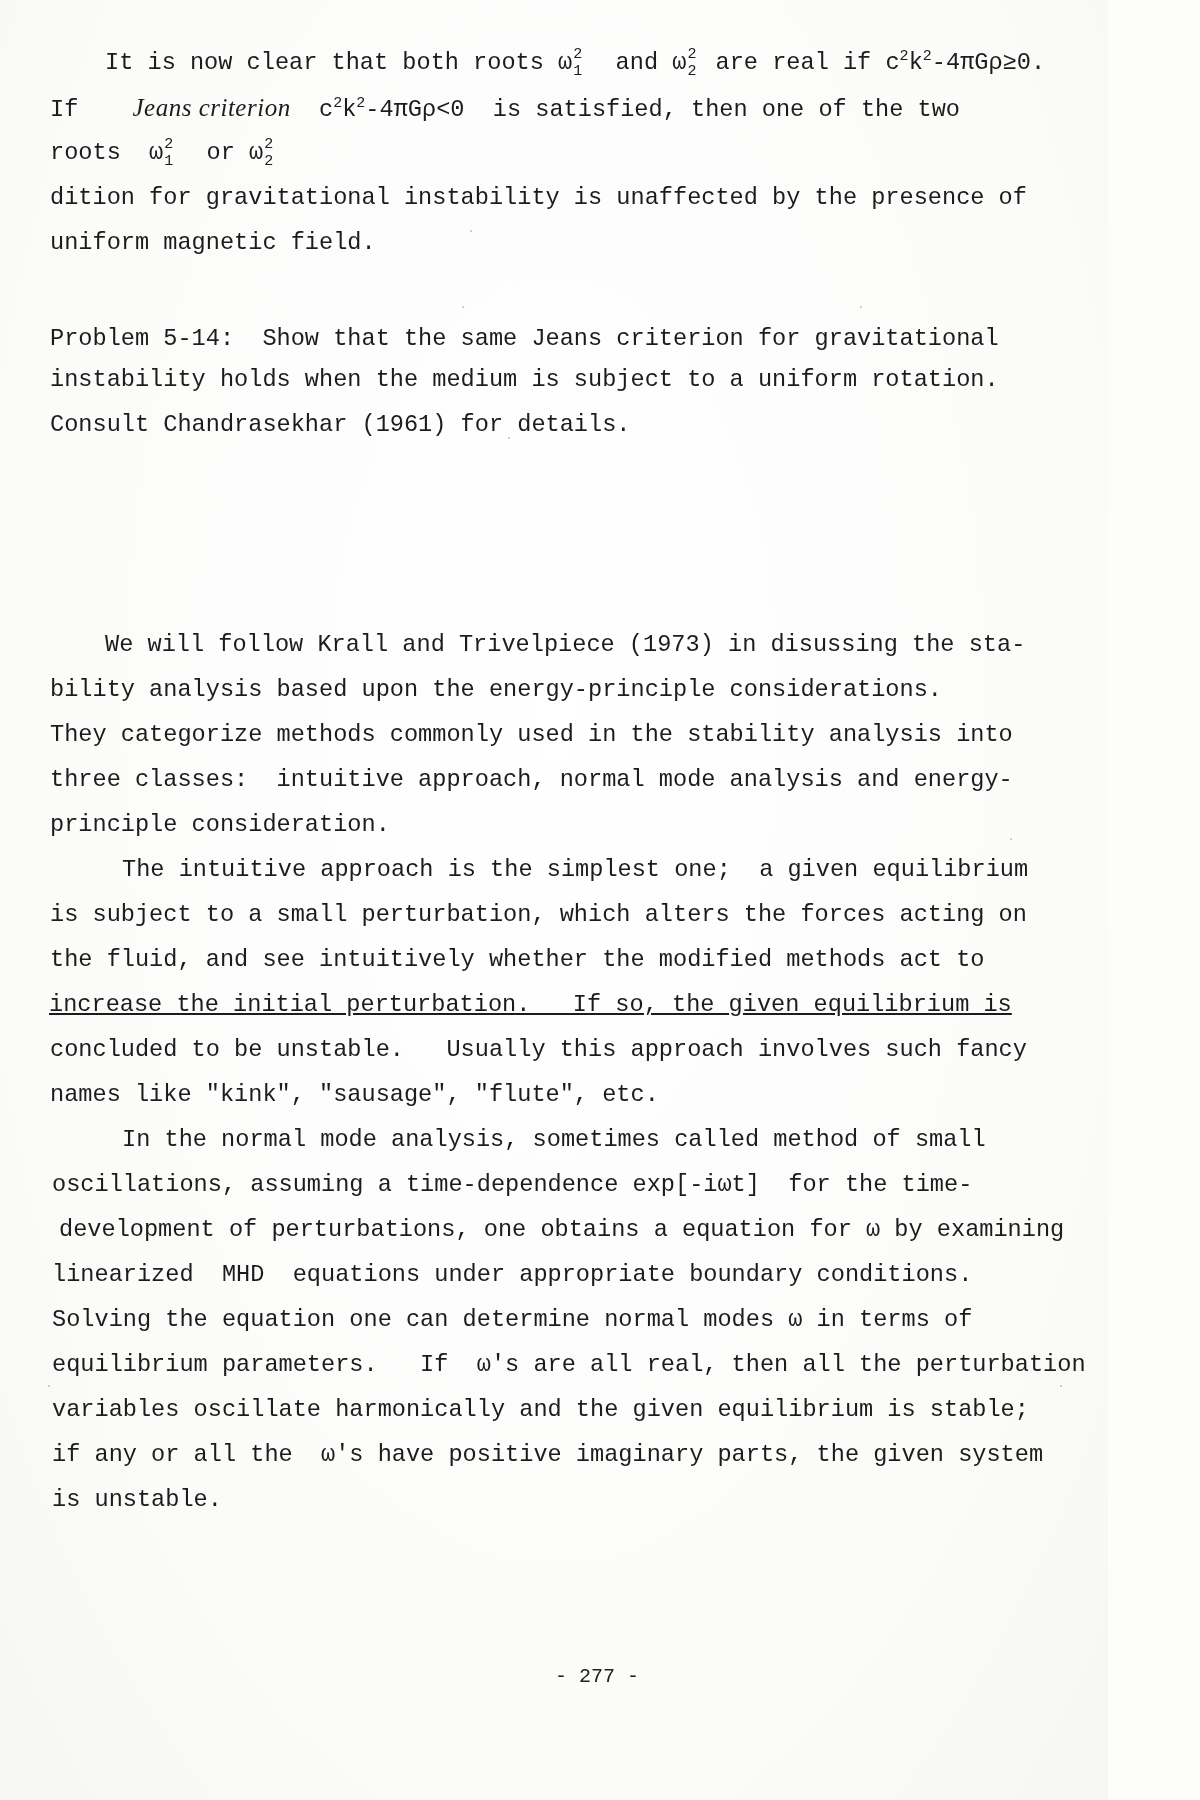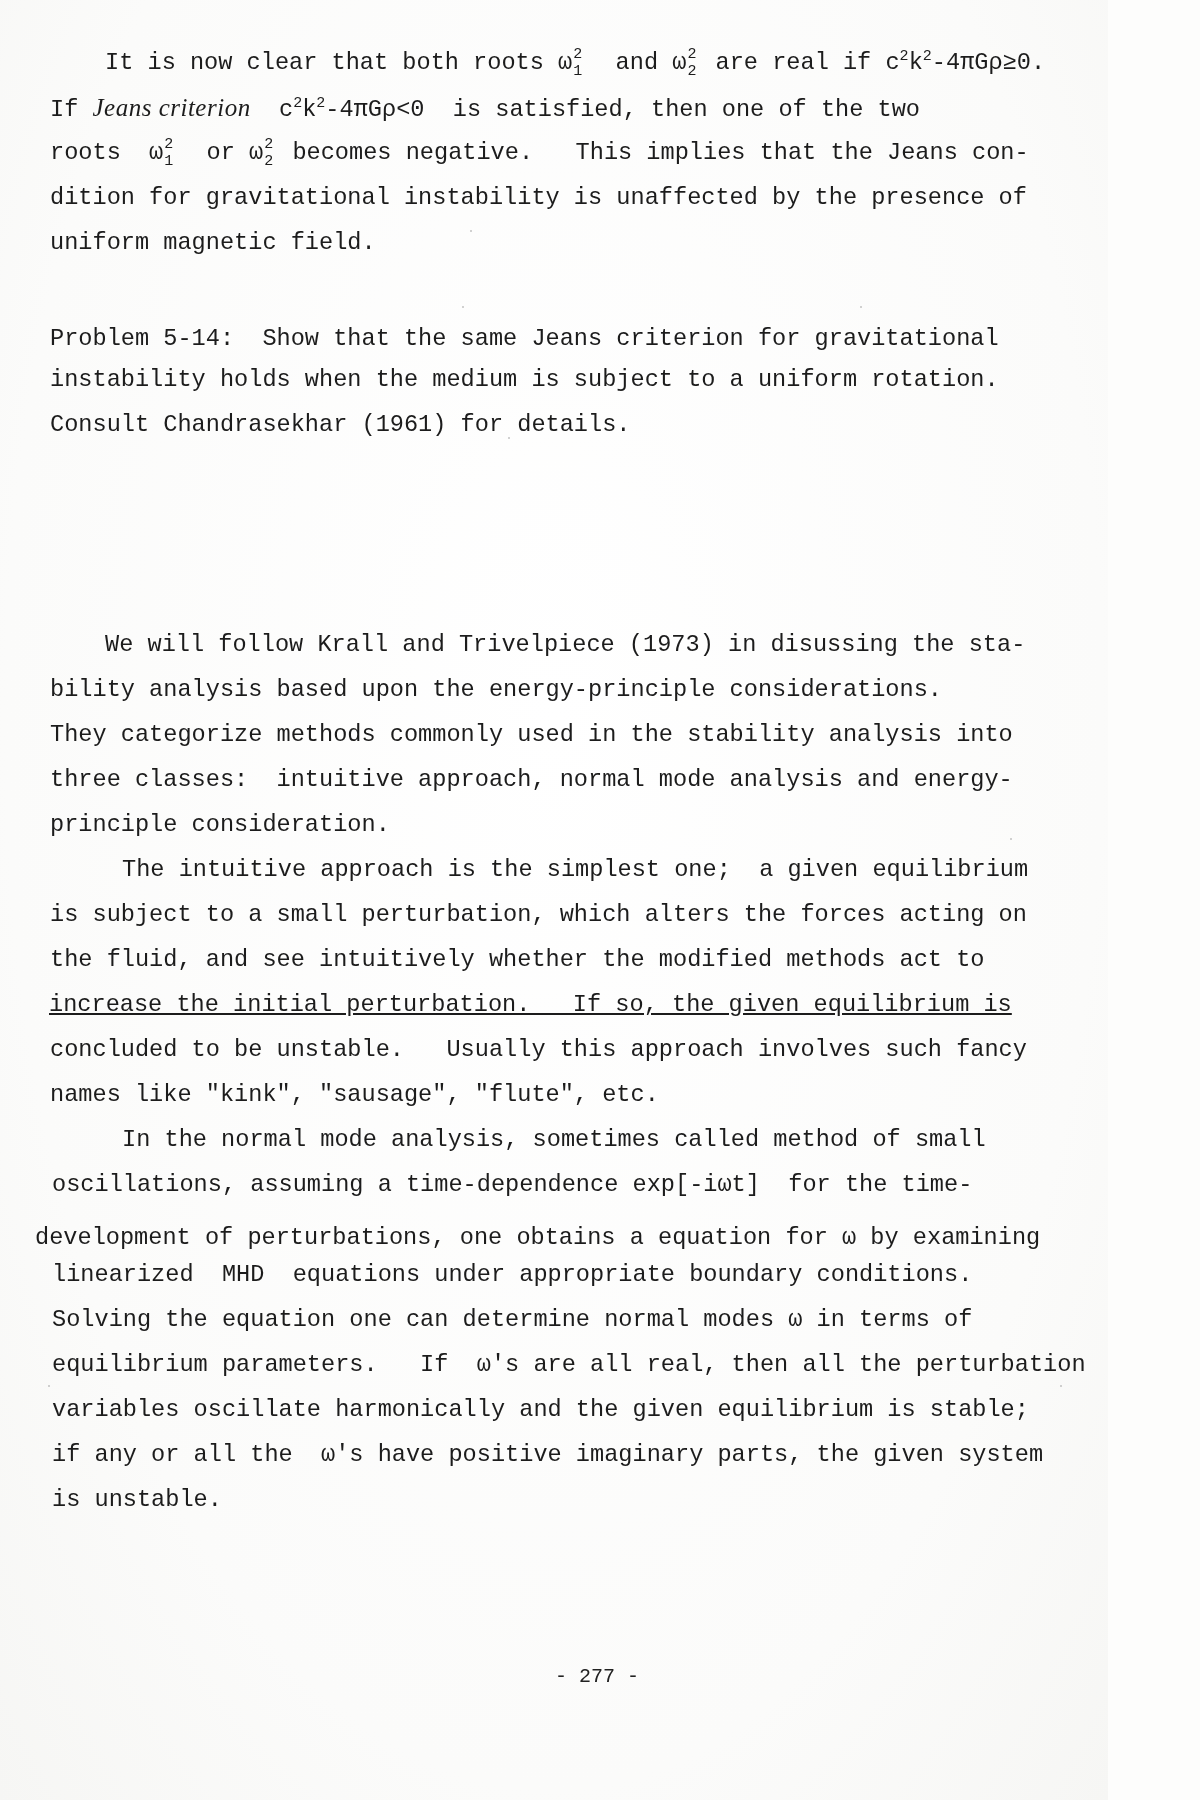--- a/index.html
+++ b/index.html
@@ -21,20 +21,21 @@
     line-height: 30px;
     height: 30px;
     transform: translateY(-15px);
     color: #1c1c1c;
   }
   .ital {
     font-family: "Liberation Serif", "DejaVu Serif", serif;
     font-style: italic;
     font-size: 25px;
     letter-spacing: 0.5px;
+    margin-left: 40px;
   }
   .sup { font-size: 15px; vertical-align: 9px; line-height: 0; }
   .supsub {
     display: inline-block; position: relative; width: 14px; height: 30px;
     vertical-align: top; margin-left: 1px;
   }
   .supsub .s-up { position: absolute; left: 0; top: -3px; font-size: 15px; line-height: 20px; }
   .supsub .s-dn { position: absolute; left: 0; top: 14px; font-size: 15px; line-height: 20px; }
   .heading {
     position: absolute;
@@ -58,21 +59,21 @@
   .speck { position: absolute; width: 2px; height: 2px; background: #999; border-radius: 1px; opacity: .6; }
 </style>
 </head>
 <body>
 
 <div class="page">
 
   <div>
       <div class="line" style="left: 105px; top: 63px;"><span>It is now clear that both roots </span><span class="eq">ω</span><span class="supsub"><span class="s-up">2</span><span class="s-dn">1</span></span><span class="eq">  and </span><span class="eq">ω</span><span class="supsub"><span class="s-up">2</span><span class="s-dn">2</span></span><span> are real if </span><span class="eq">c</span><span class="sup">2</span><span class="eq">k</span><span class="sup">2</span><span class="eq">-4πGρ≥0.</span></div>
       <div class="line" style="left: 50px; top: 108px;"><span>If </span><span class="ital">Jeans criterion</span><span>  c</span><span class="sup">2</span><span>k</span><span class="sup">2</span><span>-4πGρ&lt;0  is satisfied, then one of the two</span></div>
-      <div class="line" style="left: 50px; top: 153px;"><span>roots  ω</span><span class="supsub"><span class="s-up">2</span><span class="s-dn">1</span></span><span>  or ω</span><span class="supsub"><span class="s-up">2</span><span class="s-dn">2</span></span><span> becomes negative.   This implies that the Jeans con-</span></div>
+      <div class="line" style="left: 50px; top: 153px;"><span>roots  ω</span><span class="supsub"><span class="s-up">2</span><span class="s-dn">1</span></span><span>  or ω</span><span class="supsub"><span class="s-up">2</span><span class="s-dn">2</span></span></div>
       <div class="line" style="left: 50px; top: 198px;"><span>dition for gravitational instability is unaffected by the presence of</span></div>
       <div class="line" style="left: 50px; top: 243px;"><span>uniform magnetic field.</span></div>
     </div>
 
   <div>
       <div class="line" style="left: 50px; top: 339px;"><span>Problem 5-14:  Show that the same Jeans criterion for gravitational</span></div>
       <div class="line" style="left: 50px; top: 380px;"><span>instability holds when the medium is subject to a uniform rotation.</span></div>
       <div class="line" style="left: 50px; top: 425px;"><span>Consult Chandrasekhar (1961) for details.</span></div>
     </div>
 
@@ -90,21 +91,21 @@
       <div class="line" style="left: 50px; top: 915px;"><span>is subject to a small perturbation, which alters the forces acting on</span></div>
       <div class="line" style="left: 50px; top: 960px;"><span>the fluid, and see intuitively whether the modified methods act to</span></div>
       <div class="line" style="left: 49px; top: 1005px; text-decoration: underline;"><span>increase the initial perturbation.   If so, the given equilibrium is</span></div>
       <div class="line" style="left: 50px; top: 1050px;"><span>concluded to be unstable.   Usually this approach involves such fancy</span></div>
       <div class="line" style="left: 50px; top: 1095px;"><span>names like "kink", "sausage", "flute", etc.</span></div>
     </div>
 
   <div>
       <div class="line" style="left: 122px; top: 1140px;"><span>In the normal mode analysis, sometimes called method of small</span></div>
       <div class="line" style="left: 52px; top: 1185px;"><span>oscillations, assuming a time-dependence exp[-iωt]  for the time-</span></div>
-      <div class="line" style="left: 35px; top: 1230px; margin-top: 8px;"><span>development of perturbations, one obtains a equation for ω by examining</span></div>
+      <div class="line" style="left: 59px; top: 1230px;"><span>development of perturbations, one obtains a equation for ω by examining</span></div>
       <div class="line" style="left: 52px; top: 1275px;"><span>linearized  MHD  equations under appropriate boundary conditions.</span></div>
       <div class="line" style="left: 52px; top: 1320px;"><span>Solving the equation one can determine normal modes ω in terms of</span></div>
       <div class="line" style="left: 52px; top: 1365px;"><span>equilibrium parameters.   If  ω's are all real, then all the perturbation</span></div>
       <div class="line" style="left: 52px; top: 1410px;"><span>variables oscillate harmonically and the given equilibrium is stable;</span></div>
       <div class="line" style="left: 52px; top: 1455px;"><span>if any or all the  ω's have positive imaginary parts, the given system</span></div>
       <div class="line" style="left: 52px; top: 1500px;"><span>is unstable.</span></div>
     </div>
 
   <div class="pagenum" style="left:555px; top:1677px;">- 277 -</div>
 

